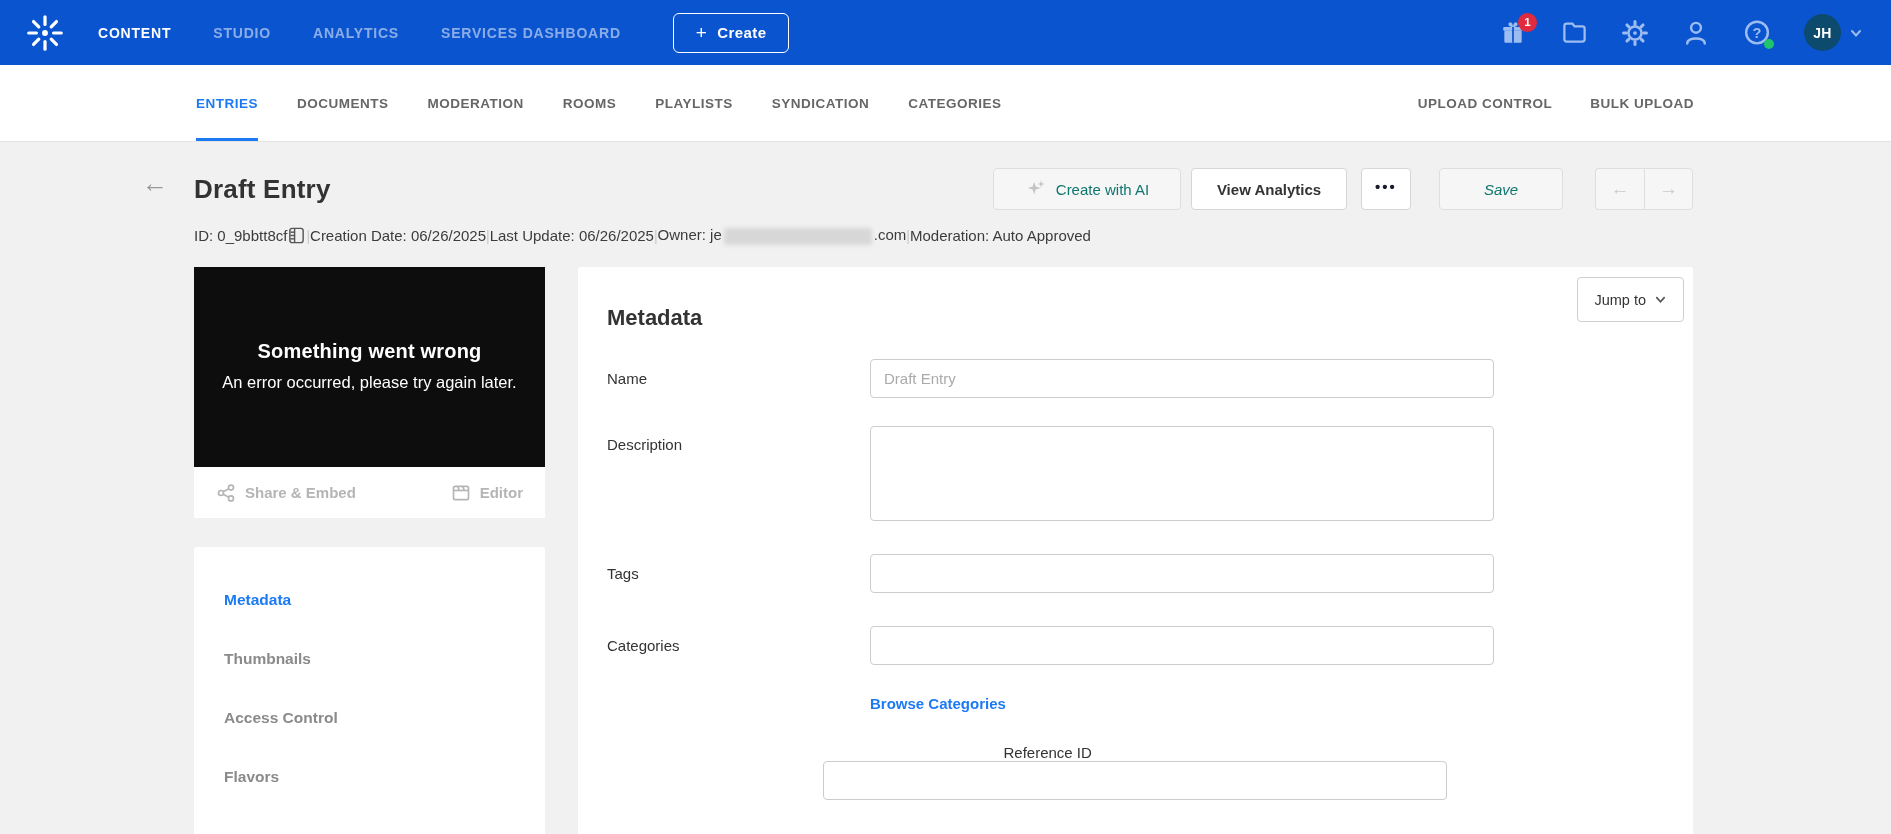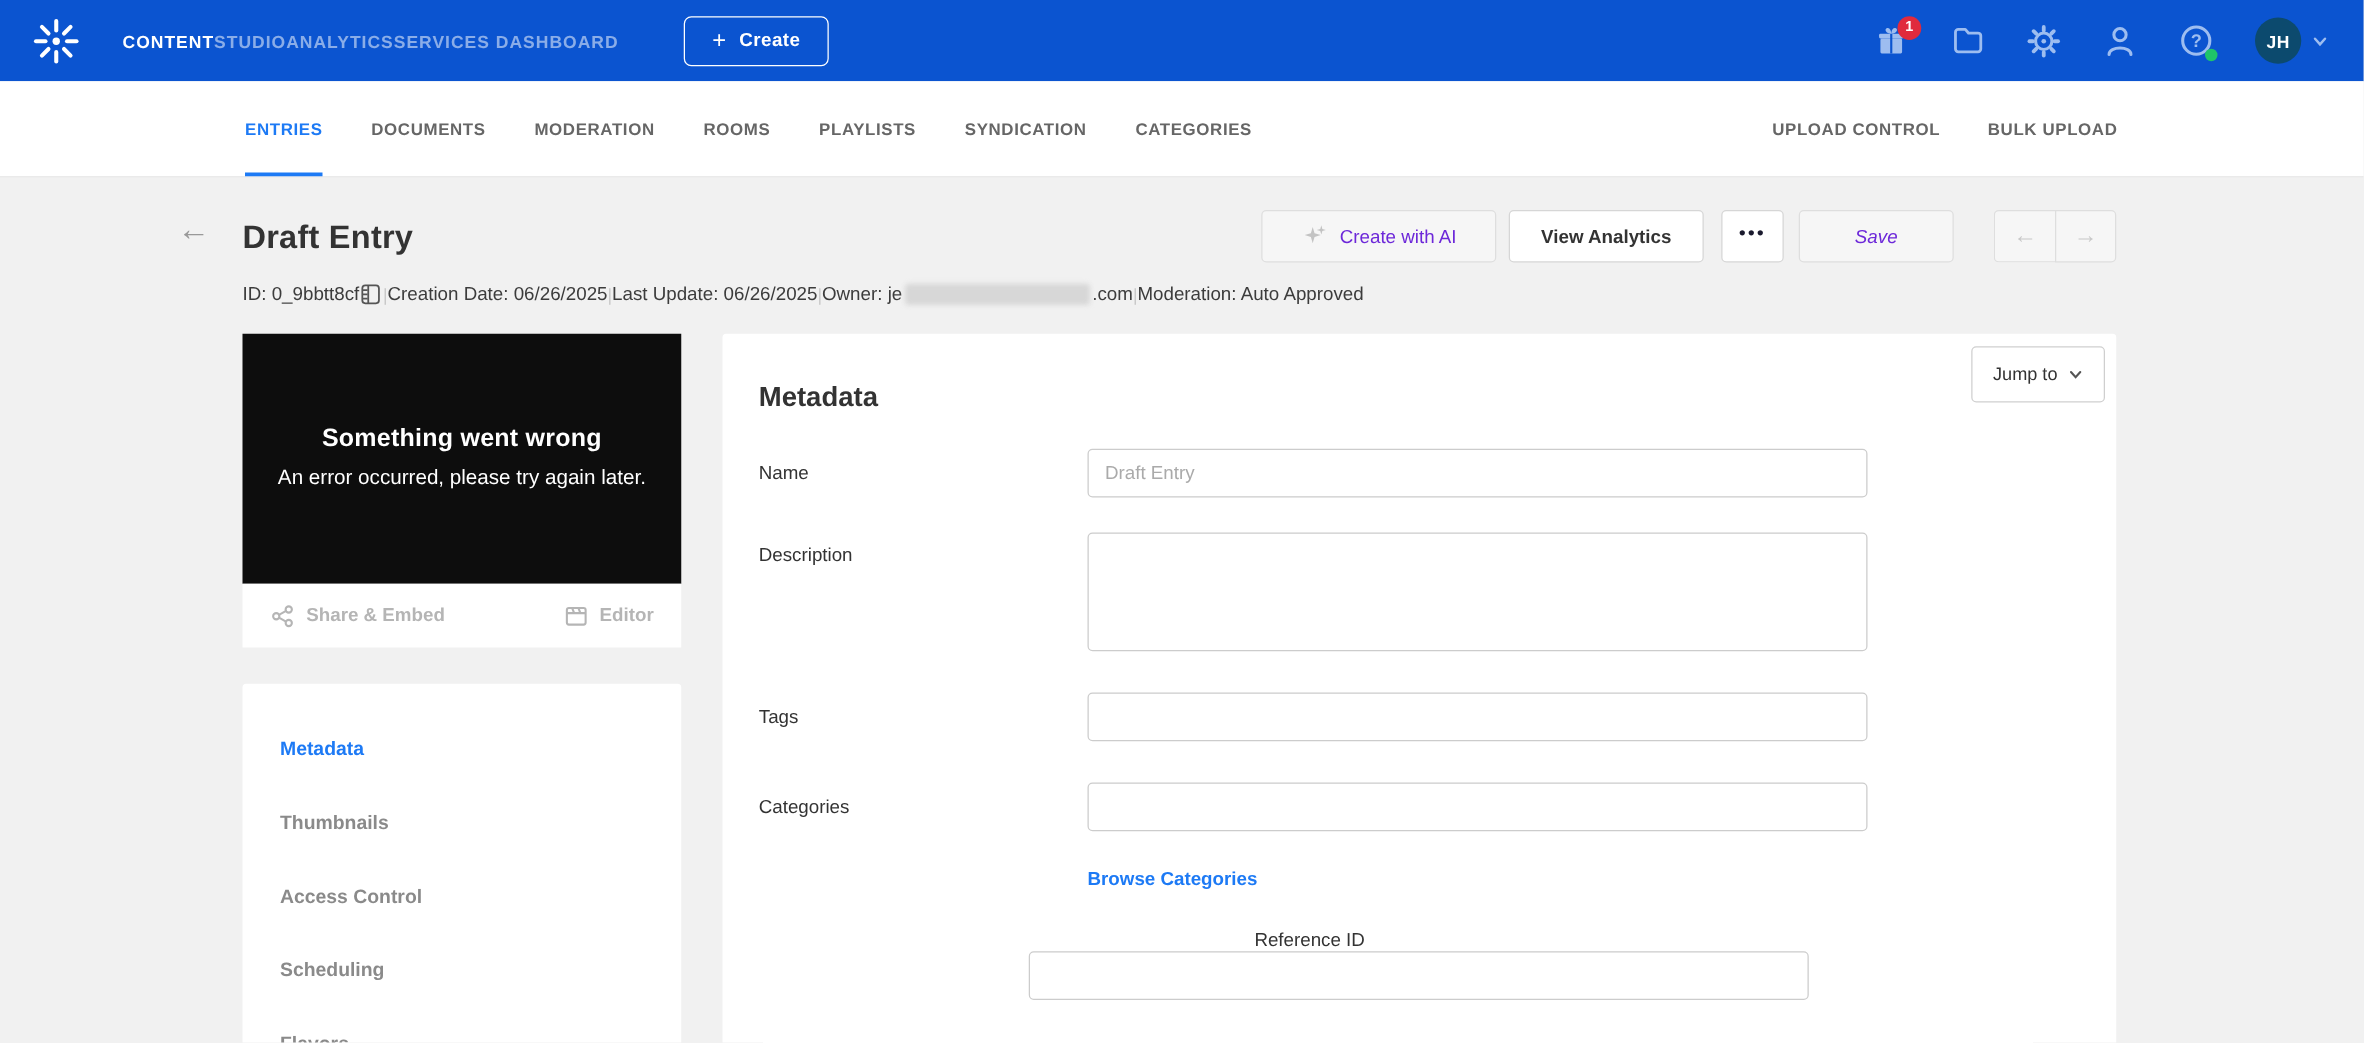--- a/index.html
+++ b/index.html
@@ -10,21 +10,21 @@
     color:#333;
   }
 
   
   .topbar {
     height:65px; background:#0b54d0;
     display:flex; align-items:center;
     padding:0 28px 0 24px;
   }
   .logo { width:42px; height:42px; margin-right:32px; flex:0 0 auto; }
-  .topnav { display:flex; align-items:center; }
+  .topnav { display:flex; align-items:center; gap:42px; }
   .topnav-item {
     font-size:14px; font-weight:bold; letter-spacing:.8px;
     color:rgba(255,255,255,.52); cursor:pointer; white-space:nowrap;
   }
   .topnav-item.active { color:#ffffff; }
   .create-btn {
     margin-left:52px; height:40px; padding:0 22px;
     border:1.5px solid #ffffff; border-radius:6px;
     background:transparent; color:#ffffff;
     font-size:15px; font-weight:bold; letter-spacing:.4px;
@@ -75,21 +75,21 @@
   }
   .title-row { display:flex; align-items:center; }
   .page-title { font-size:26px; font-weight:bold; color:#333; letter-spacing:.2px; }
   .actions { margin-left:auto; display:flex; align-items:center; }
   .btn {
     height:42px; border-radius:4px; border:1px solid #d6d6d6;
     background:#fff; font-size:15px; color:#333;
     display:flex; align-items:center; justify-content:center; gap:9px;
     cursor:pointer; font-family:"Liberation Sans", sans-serif; white-space:nowrap;
   }
-  .btn.disabled { background:#f6f6f6; color:#6d28d9; border-color:#dedede; cursor:default; }
+  .btn.disabled { background:#f6f6f6; color:#0f766e; border-color:#dedede; cursor:default;margin-left:16px; }
   .btn-create-ai { width:188px; margin-right:10px; }
   .btn-analytics { width:156px; font-weight:bold; margin-right:14px; }
   .btn-more { width:50px; font-size:15px; letter-spacing:2px; color:#1a1a2e; font-weight:bold; margin-right:12px; padding-bottom:6px; }
   .btn-save { width:124px; margin-right:32px;font-style:italic; }
   .pager { display:flex; }
   .pager-btn {
     width:49px; height:42px; border:1px solid #dedede; background:#f6f6f6;
     color:#c9c9c9; font-size:19px; display:flex; align-items:center; justify-content:center;
     cursor:default;
   }
@@ -362,21 +362,20 @@
           <line x1="14" y1="4" x2="16" y2="9"></line>
         </svg>
         <span>Editor</span>
       </div>
     </div>
 
     <nav class="section-nav">
       <div class="section-nav-item active">Metadata</div>
       <div class="section-nav-item">Thumbnails</div>
       <div class="section-nav-item">Access Control</div>
-      <div class="section-nav-item">Scheduling</div>
       <div class="section-nav-item">Flavors</div>
     </nav>
   </aside>
 
   <main class="main-panel">
     <button class="jumpto">
       <span>Jump to</span>
       <svg width="13" height="13" viewBox="0 0 14 14" fill="none" stroke="#555" stroke-width="1.8" stroke-linecap="round">
         <polyline points="3,5 7,9.5 11,5"></polyline>
       </svg>

